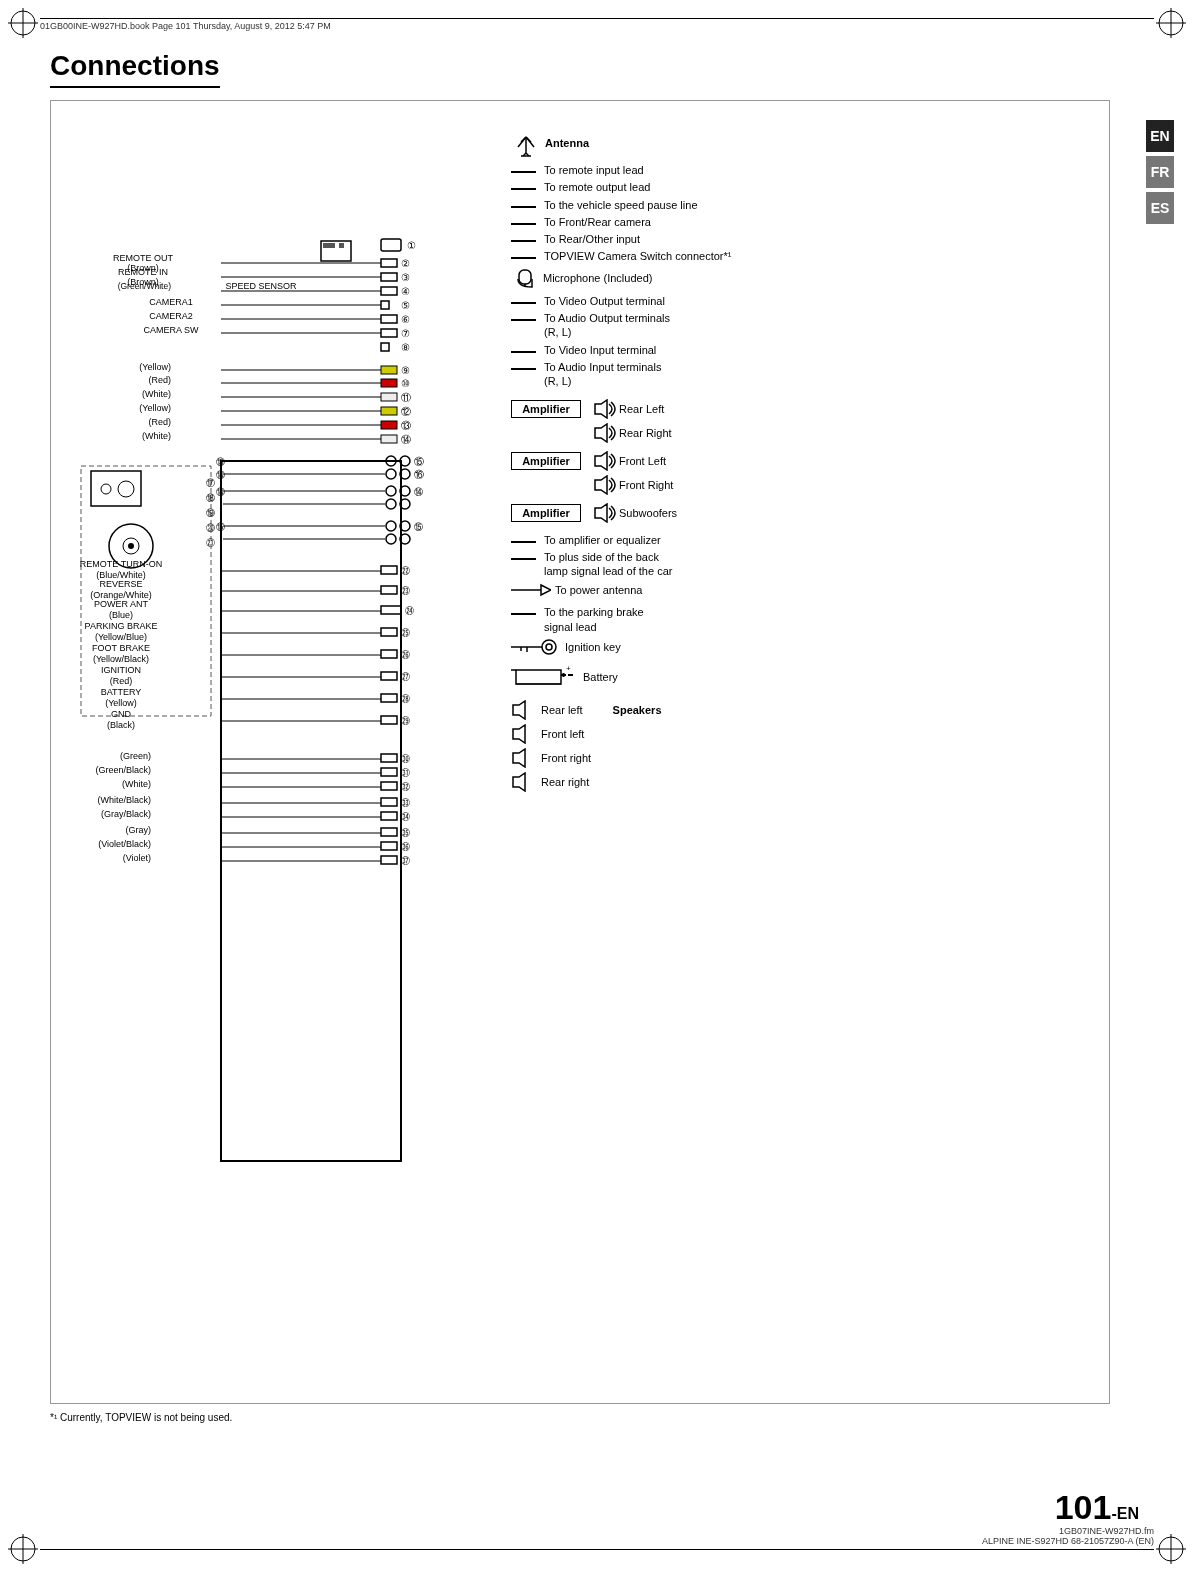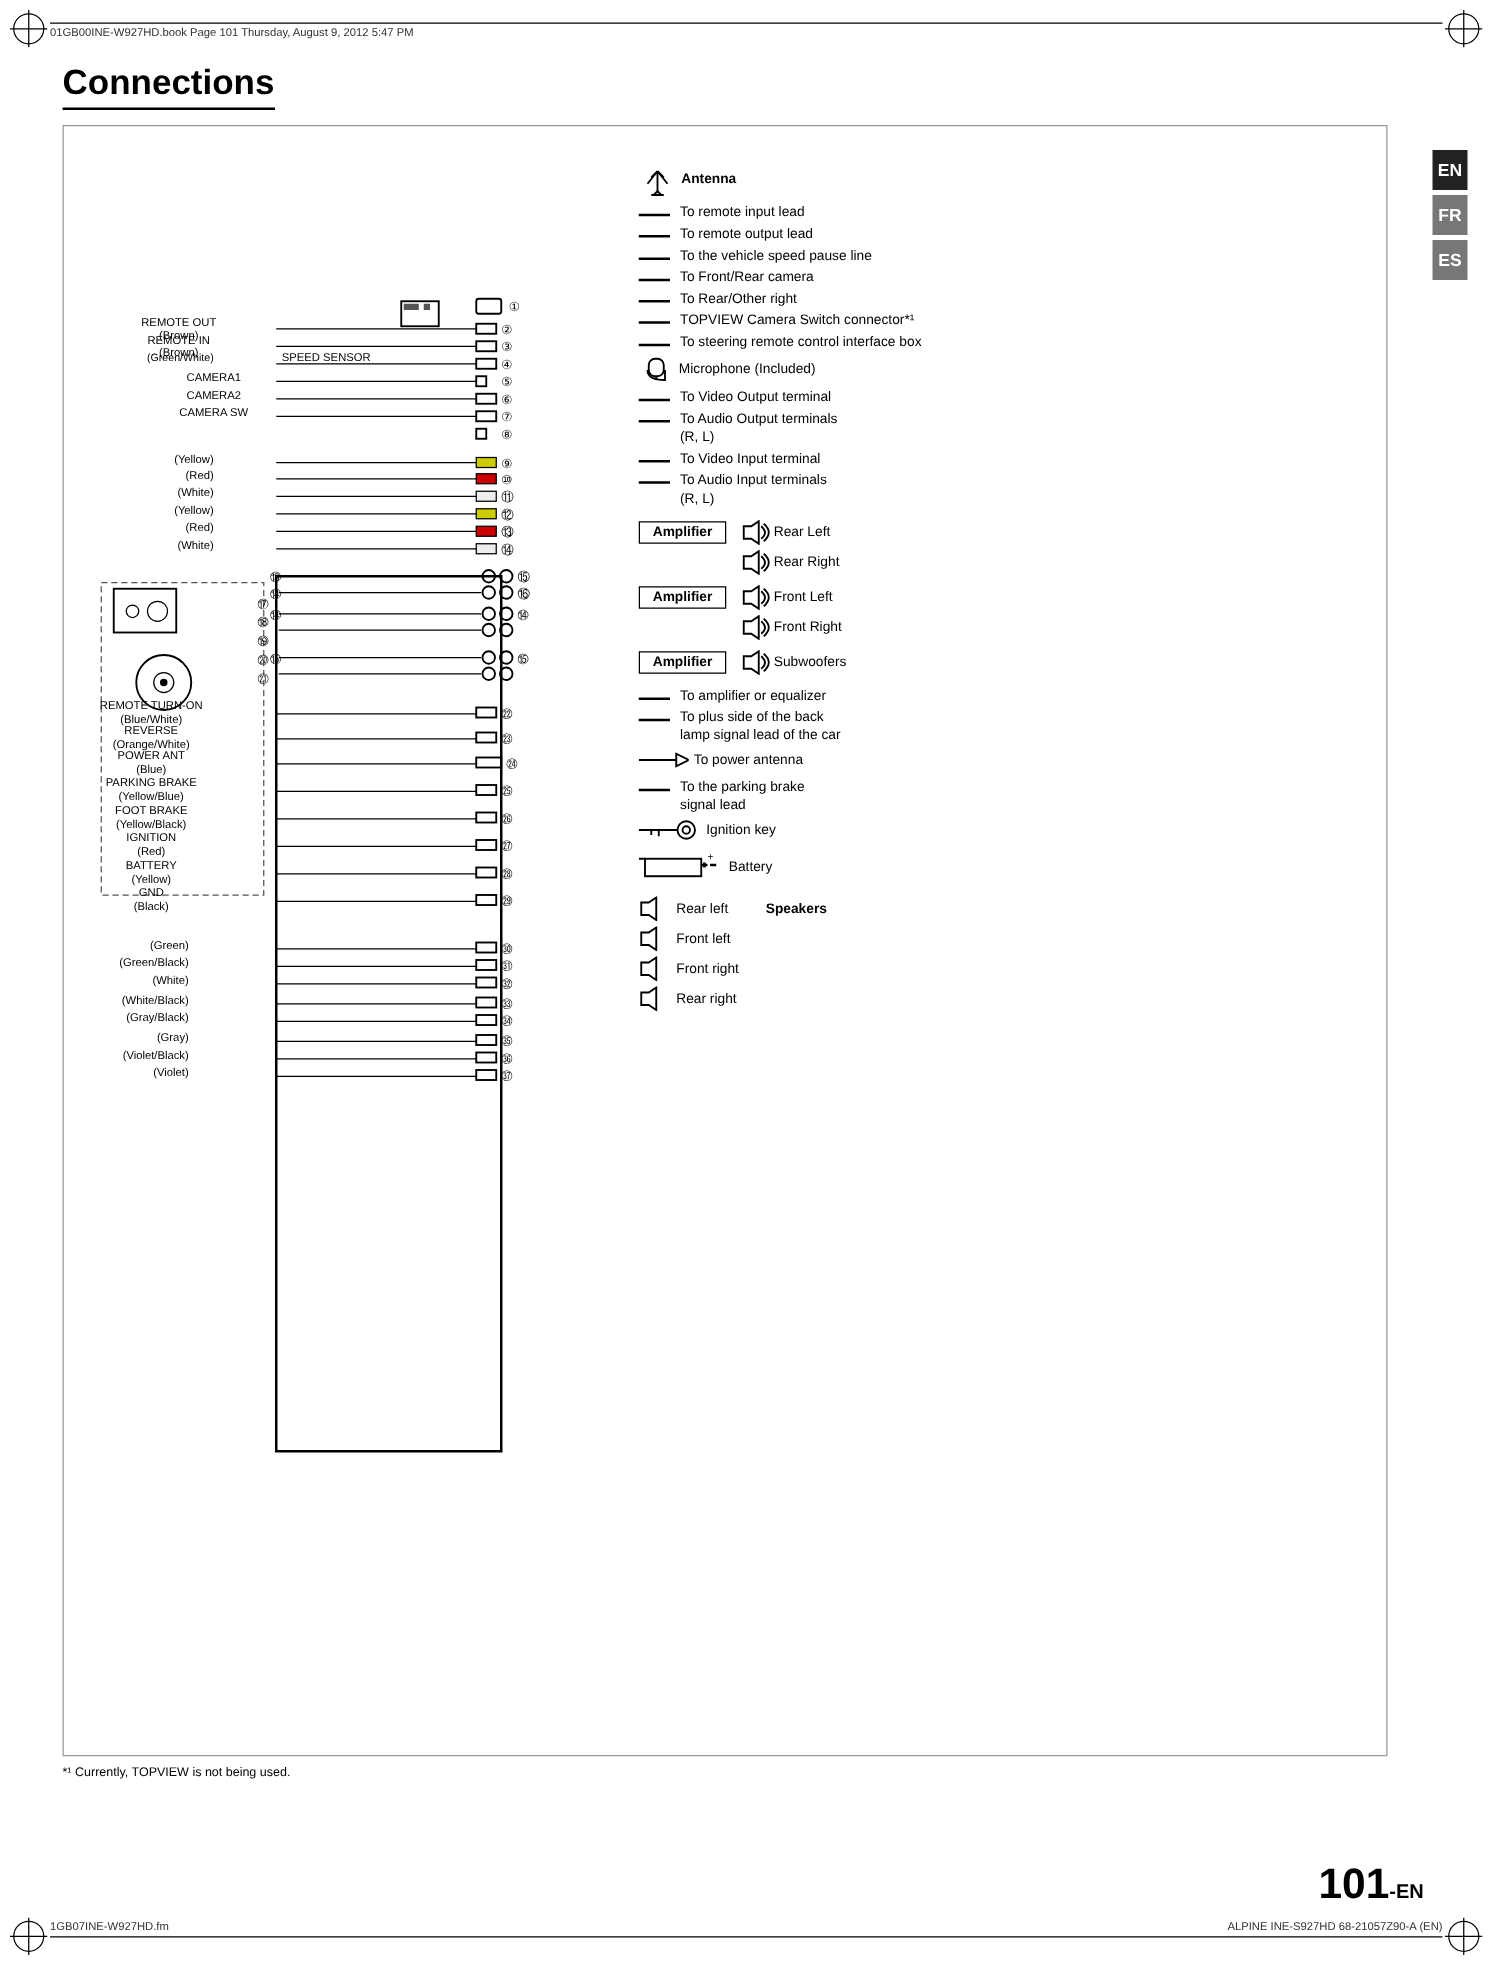--- a/index.html
+++ b/index.html
@@ -39,22 +39,23 @@
 
     
     .footer-bar {
       position: absolute;
       bottom: 22px;
       left: 40px;
       right: 40px;
       border-bottom: 1px solid #000;
       display: flex;
       justify-content: space-between;
-      align-items: center;
+      align-items: flex-end;
       padding-bottom: 3px;
+      flex-direction: column;
     }
     .footer-text {
       font-size: 9px;
       color: #333;
     }
 
     
     .lang-sidebar {
       position: absolute;
       right: 20px;
@@ -449,32 +450,28 @@
           <span class="conn-text">To the vehicle speed pause line</span>
         </div>
 
         <div class="conn-label">
           <div class="conn-dash"></div>
           <span class="conn-text">To Front/Rear camera</span>
         </div>
 
         <div class="conn-label">
           <div class="conn-dash"></div>
-          <span class="conn-text">To Rear/Other right</span>
+          <span class="conn-text">To Rear/Other input</span>
         </div>
 
         <div class="conn-label">
           <div class="conn-dash"></div>
           <span class="conn-text">TOPVIEW Camera Switch connector*¹</span>
         </div>
 
-        <div class="conn-label">
-          <div class="conn-dash"></div>
-          <span class="conn-text">To steering remote control interface box</span>
-        </div>
 
         <div style="display:flex; align-items:center; margin-bottom:6px; margin-top:4px;">
           <svg width="28" height="20" viewBox="0 0 28 20">
             <rect x="8" y="2" width="12" height="14" rx="5" fill="none" stroke="#000" stroke-width="1.5"></rect>
             <line x1="14" y1="16" x2="14" y2="19" stroke="#000" stroke-width="1.5"></line>
             <path d="M7 11 Q7 19 21 19 Q21 11 21 11" fill="none" stroke="#000" stroke-width="1.5"></path>
           </svg>
           <span style="font-size:11px; margin-left:4px;">Microphone (Included)</span>
         </div>
 

